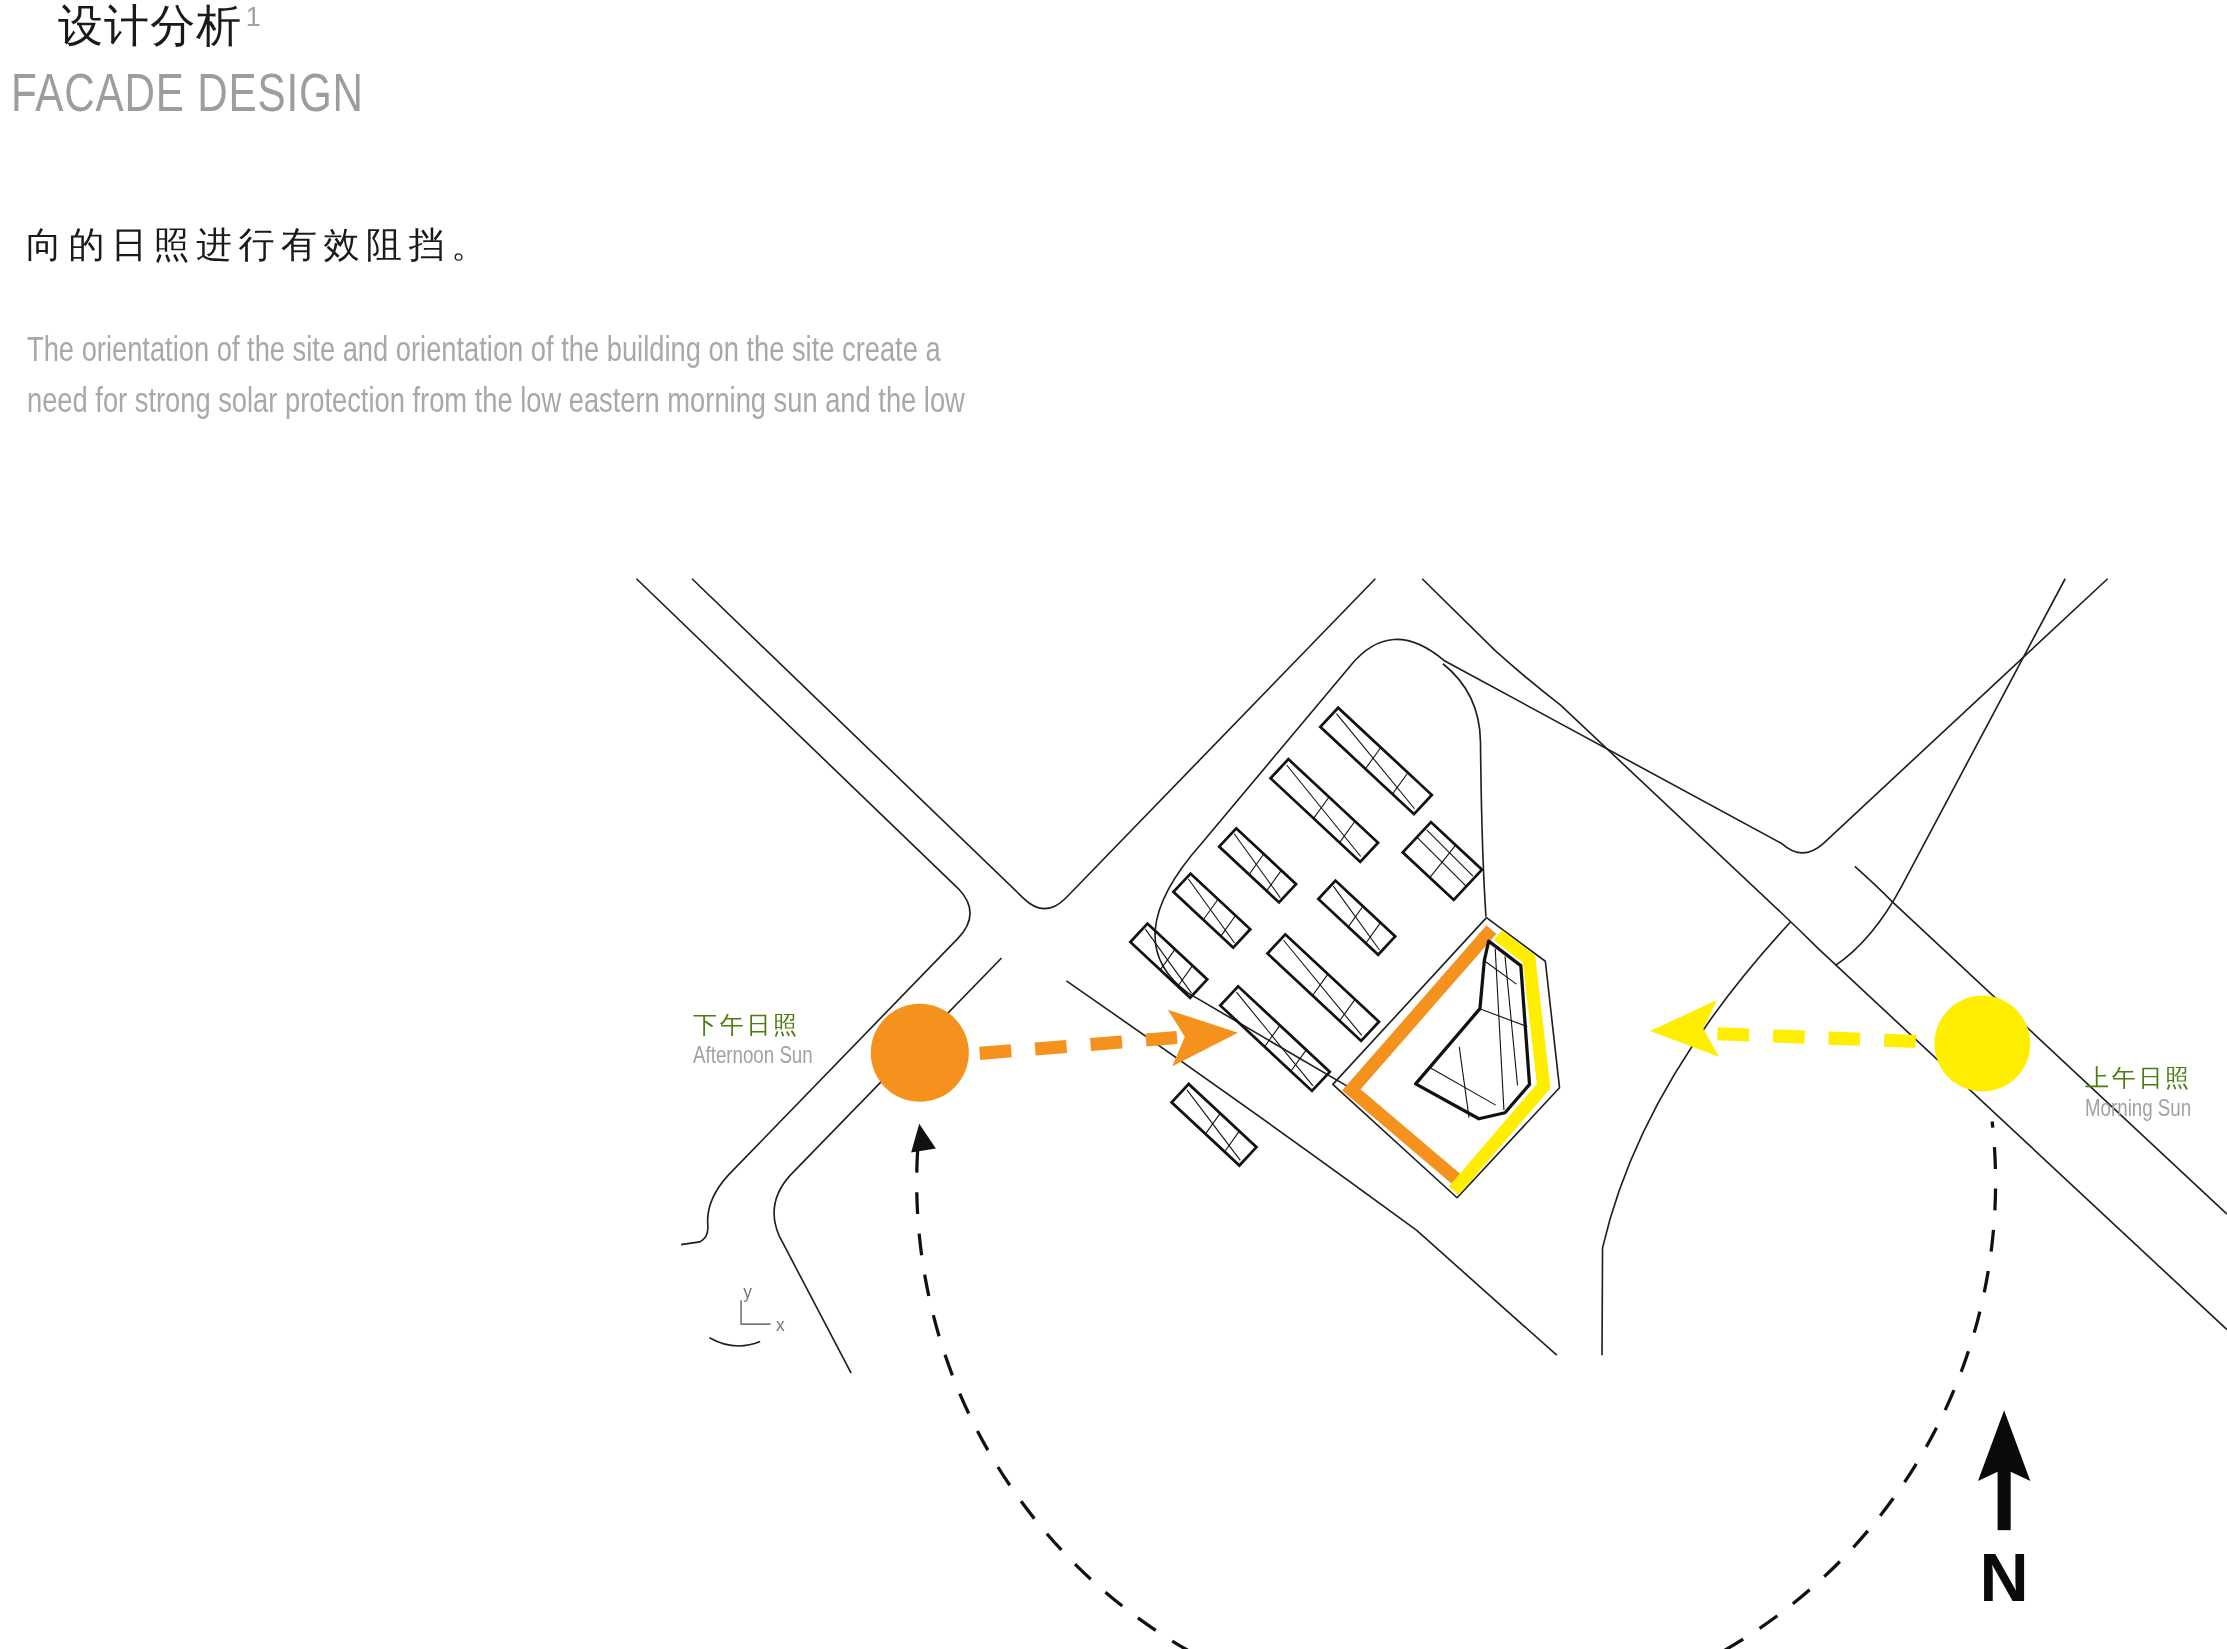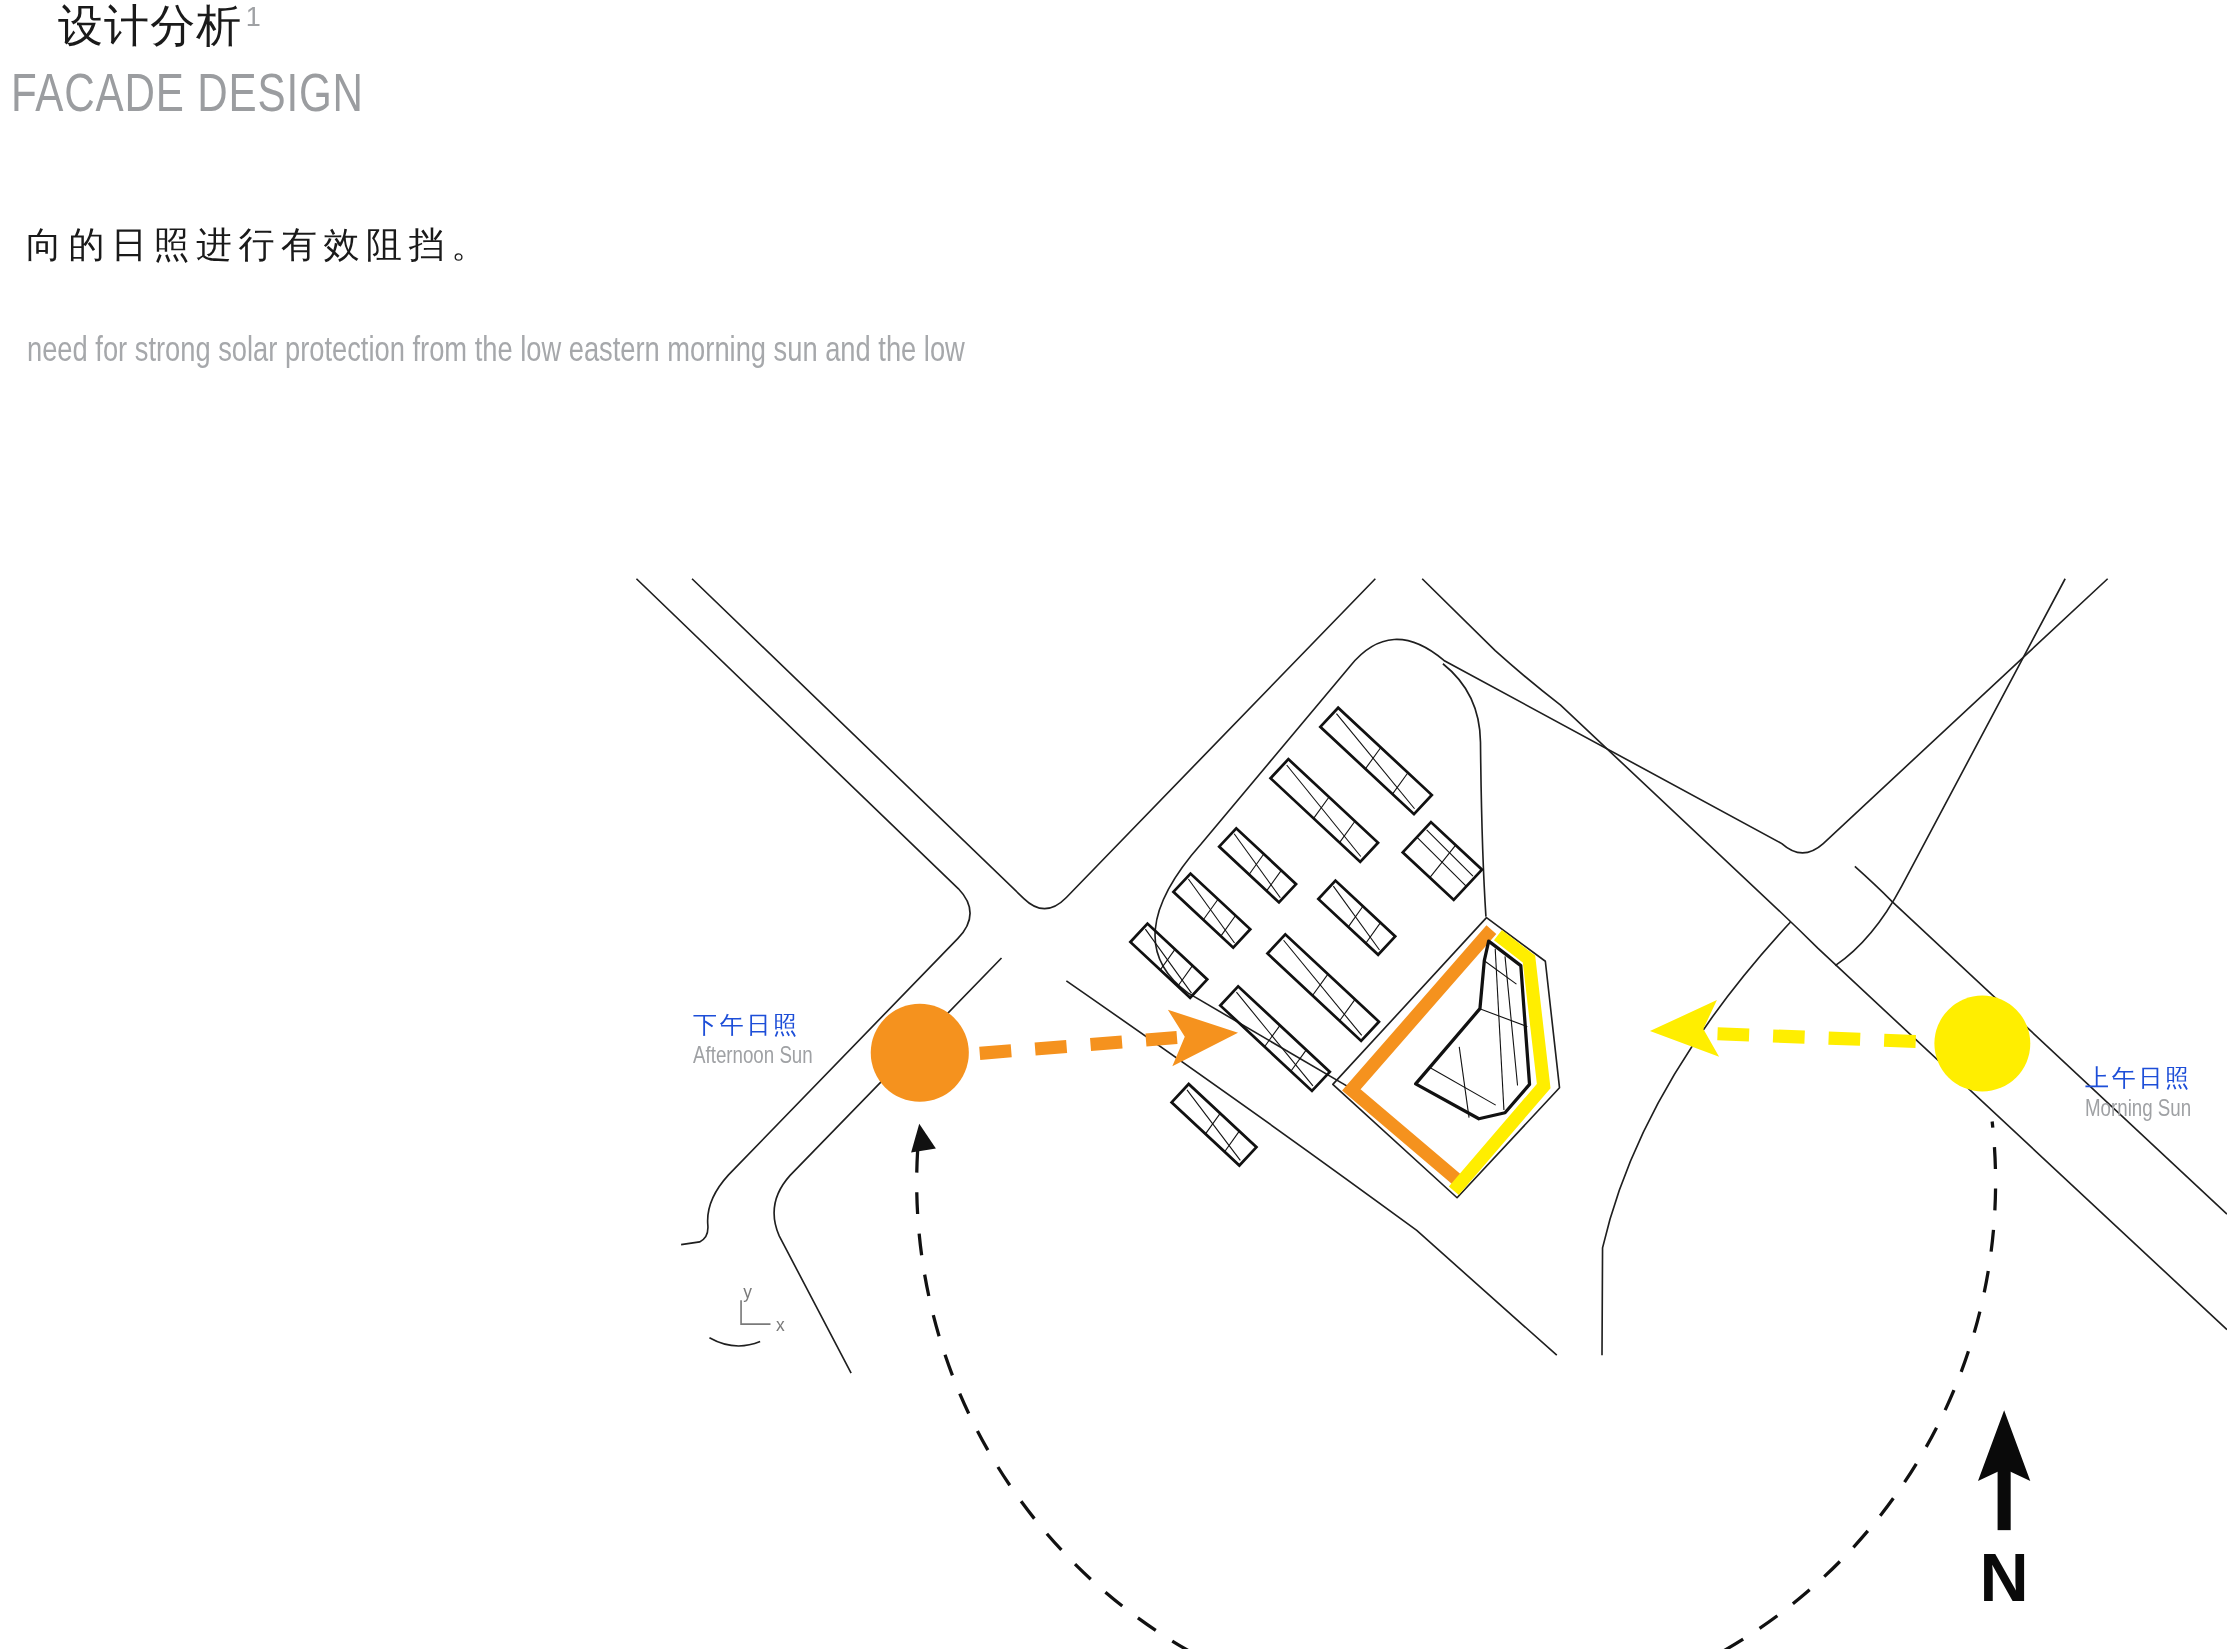--- a/index.html
+++ b/index.html
@@ -6,37 +6,38 @@
     font-family:"Liberation Sans",sans-serif;color:#1a1a1a;}
   .abs{position:absolute;}
   .condensed{display:inline-block;transform:scaleX(0.78);transform-origin:left top;white-space:nowrap;}
   .gray{color:#9b9da0;}
   .lightgray{color:#a6a8ab;}
   #title-zh{left:30px;top:1.1px;font-size:45px;line-height:1.1;letter-spacing:1.1px;font-weight:400;margin-left:28px;}
   #title-sup{font-size:27px;color:#9fa1a4;vertical-align:15.3px;margin-left:3.3px;letter-spacing:0;}
   #title-en{left:11px;top:61px;font-size:54px;letter-spacing:1.1px;font-weight:400;}
   #para-zh{left:26px;top:218px;font-size:36px;line-height:53px;letter-spacing:6.5px;white-space:nowrap;}
   #para-en{left:27px;top:323px;font-size:35px;line-height:51px;white-space:nowrap;}
-  .sunlabel-zh{font-size:24px;letter-spacing:2.7px;color:#1d4ed8;white-space:nowrap;}
+  .sunlabel-zh{font-size:24px;letter-spacing:2.7px;color:#4d7c0f;white-space:nowrap;}
   .sunlabel-en{font-size:24px;color:#9fa1a4;white-space:nowrap;}
   #afternoon-label{left:693px;top:1009px;}
   #morning-label{left:2085px;top:1022px;margin-top:40px;}
   svg{position:absolute;left:0;top:0;}
   svg text{font-family:"Liberation Sans",sans-serif;}
 </style>
 </head>
 <body>
 
 <div class="abs" id="title-zh"><span>设计分析</span><span id="title-sup">1</span></div>
 <div class="abs" id="title-en"><span class="condensed gray">FACADE DESIGN</span></div>
 
 <div class="abs" id="para-zh">
   <div>向的日照进行有效阻挡。</div>
 </div>
 <div class="abs" id="para-en">
+  <div><span class="condensed lightgray">The orientation of the site and orientation of the building on the site create a</span></div>
   <div><span class="condensed lightgray">need for strong solar protection from the low eastern morning sun and the low</span></div>
 </div>
 
 <svg width="2227" height="1649" viewBox="0 0 4087 3026">
 
   <g stroke="#1f1f1f" stroke-width="3" fill="none">
     <path d="M1270 1062 L1879 1649 Q1918 1687 1957 1647 L2524 1062"></path>
     <path d="M1168 1062 L1759 1631 Q1802 1676 1758 1722 L1337 2156 Q1295 2202 1299 2248 Q1301 2271 1284 2279 L1250 2284"></path>
     <path d="M1838 1758 L1450 2157 Q1404 2208 1430 2268 L1562 2520"></path>
     <path d="M1302 2455 Q1348 2481 1395 2462"></path>

